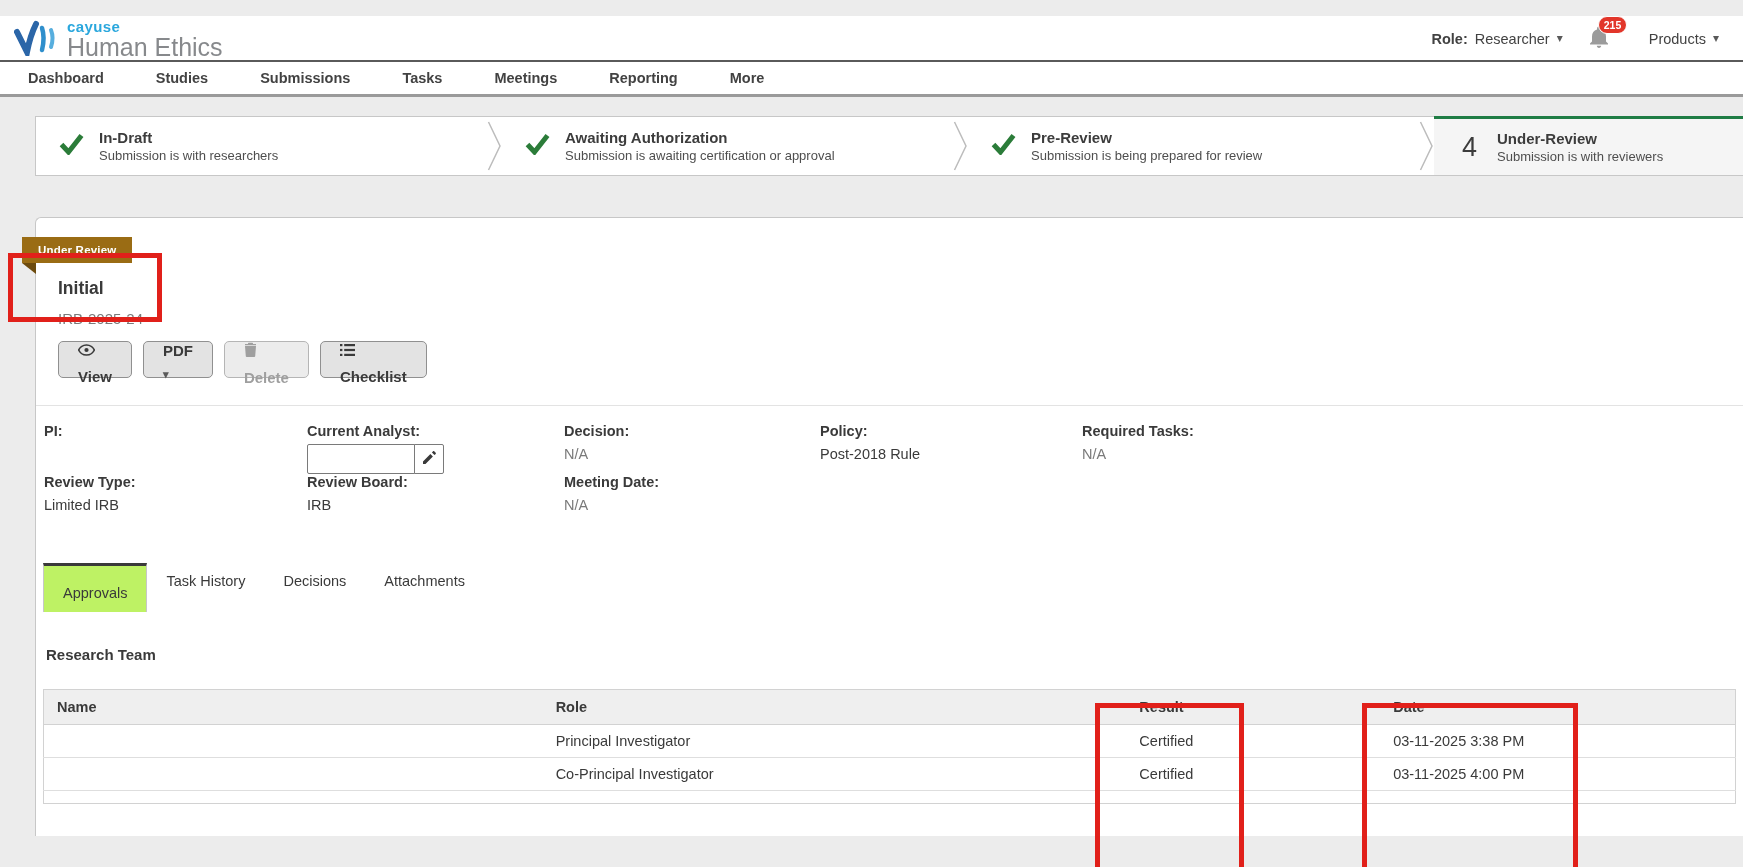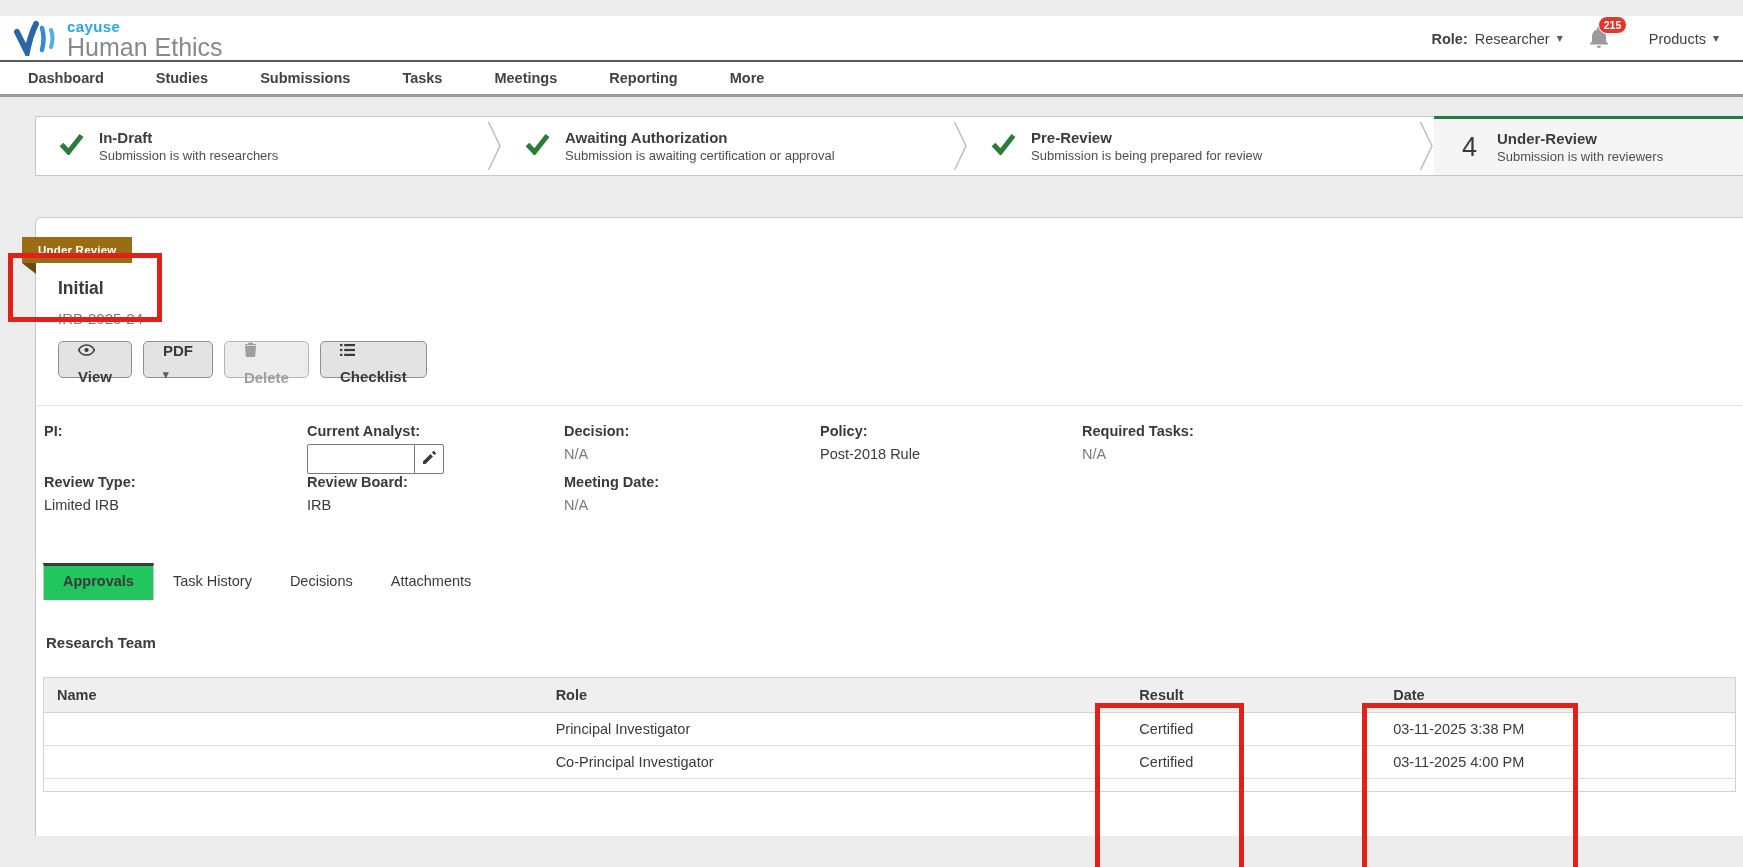--- a/index.html
+++ b/index.html
@@ -104,22 +104,22 @@
   .analyst-btn {
     width: 30px; height: 30px; border: 1px solid #7a7a7a; margin-left: -1px;
     background: #fff; display: flex; align-items: center; justify-content: center;
     border-radius: 0 2px 2px 0; cursor: pointer;
   }
 
   
   .tabs { display: flex; margin: 50px 0 0 7px; align-items: stretch; }
   .tab { padding: 10px 19px 11px; font-size: 14.5px; color: #3a3a3a; cursor: pointer; }
   .tab.active {
-    font-weight: bold; background: #22c55e; border-top: 3px solid #3a3a3a;
-    border-left: 1px solid #c7c7c7; border-right: 1px solid #c7c7c7; padding-top: 7px;
+    font-weight: normal; background: #bef264; border-top: 3px solid #3a3a3a;
+    border-left: 1px solid #c7c7c7; border-right: 1px solid #c7c7c7; padding-top: 19px;
   }
 
   
   .section-title { margin: 34px 0 0 10px; font-size: 15px; font-weight: bold; color: #3a3a3a; }
   .rt-table {
     margin: 26px 7px 0 7px; width: calc(100% - 14px);
     border-collapse: collapse; border: 1px solid #d2d2d2; font-size: 14.5px; color: #3a3a3a;
   }
   .rt-table th {
     background: #efefef; text-align: left; font-weight: bold;

